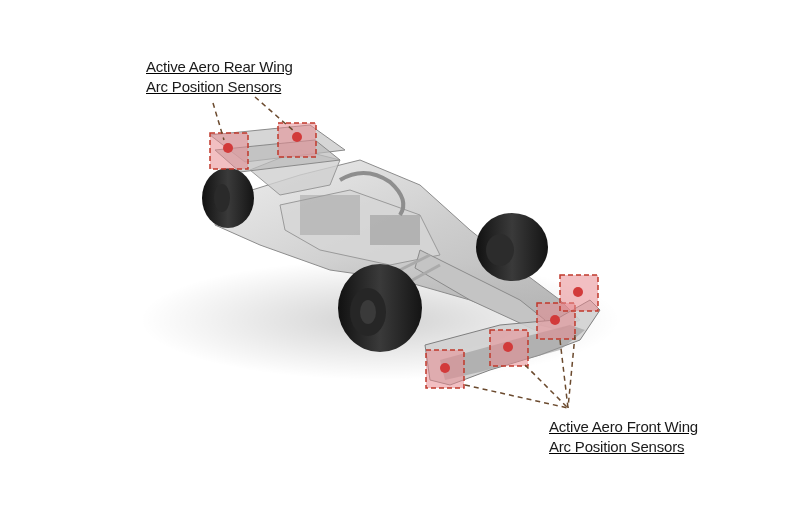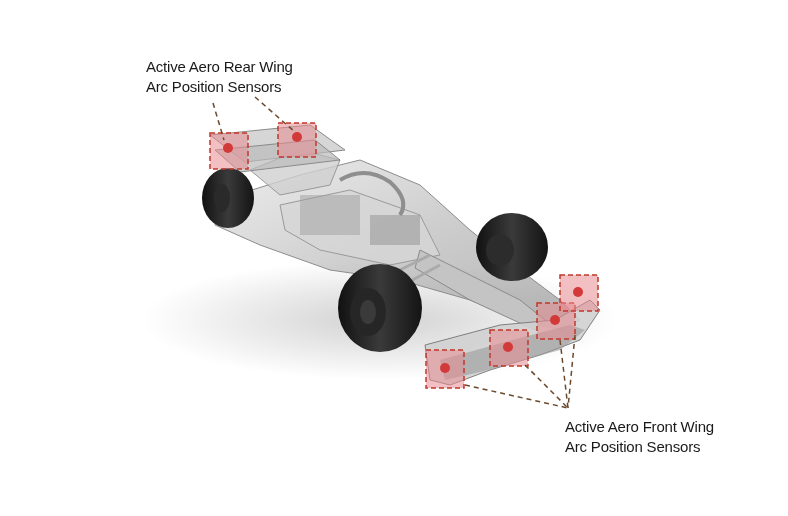--- a/index.html
+++ b/index.html
@@ -1,34 +1,34 @@
 <!DOCTYPE html>
 <html><head>
 <meta charset="utf-8">
 <style>
   html, body { margin: 0; padding: 0; background: #ffffff; }
   body { width: 788px; height: 516px; position: relative; overflow: hidden; font-family: "Liberation Sans", sans-serif; }
-  .callout { position: absolute; display: flex; align-items: flex-start; }
+  .callout { position: absolute; display: flex; align-items: flex-start; text-decoration: underline; }
   .callout .bar { width: 3px; background: #8a5a48; margin-right: 10px; }
   .callout .text { font-size: 15px; line-height: 20px; color: #1a1a1a; letter-spacing: -0.2px; }
   .callout .text div { white-space: nowrap; }
   svg { position: absolute; left: 0; top: 0; }
 </style>
 </head>
 <body>
 
 <div class="callout" style="left:133px; top:57px;">
   <div class="bar"></div>
   <div class="text">
     <div>Active Aero Rear Wing</div>
     <div>Arc Position Sensors</div>
   </div>
 </div>
 
-<div class="callout" style="left:524px; top:417px;padding-left:28px;">
+<div class="callout" style="left:508px; top:417px;padding-left:28px;">
   <div class="bar"></div>
   <div class="text">
     <div>Active Aero Front Wing</div>
     <div>Arc Position Sensors</div>
   </div>
 </div>
 
 <svg width="788" height="516" viewBox="0 0 788 516">
   <defs>
     <radialGradient id="shadow" cx="50%" cy="50%" r="50%">

